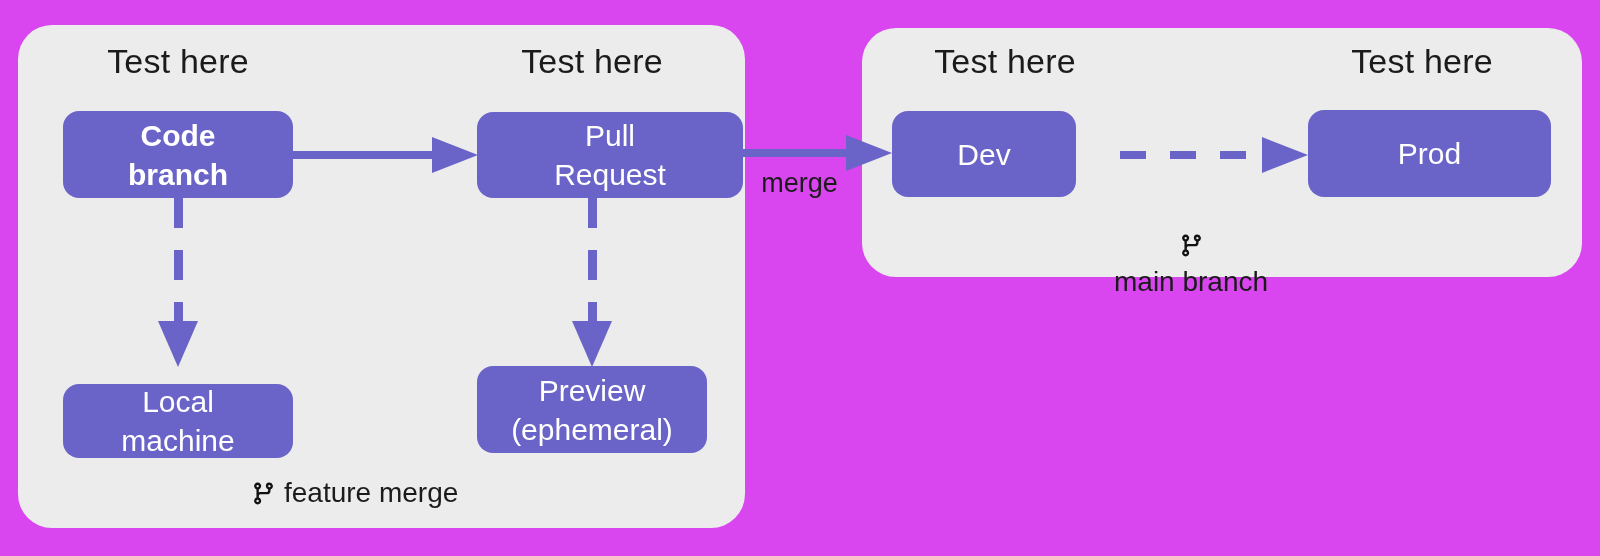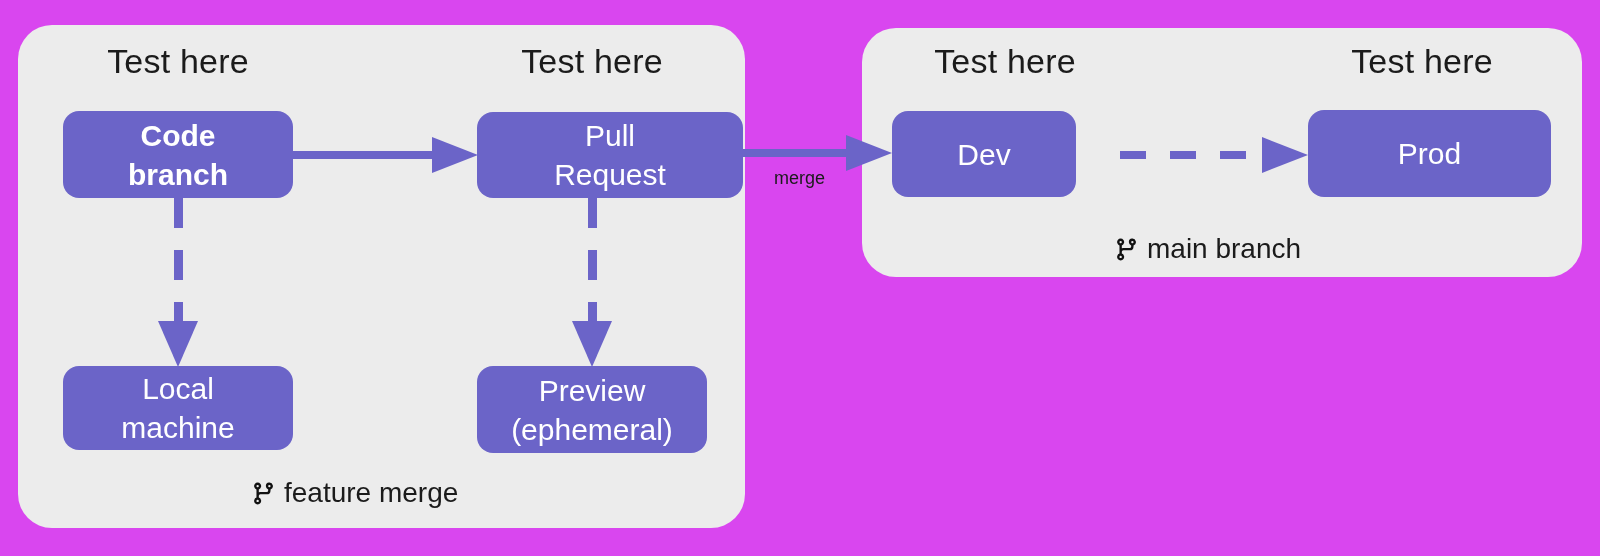--- a/index.html
+++ b/index.html
@@ -48,21 +48,21 @@
     display: flex;
     align-items: center;
     justify-content: center;
     text-align: center;
     white-space: pre-line;
   }
   #node-code    { left: 63px;   top: 111px; width: 230px; height: 87px; font-weight: bold; }
   #node-pr      { left: 477px;  top: 112px; width: 266px; height: 86px; }
   #node-dev     { left: 892px;  top: 111px; width: 184px; height: 86px; }
   #node-prod    { left: 1308px; top: 110px; width: 243px; height: 87px; }
-  #node-local   { left: 63px;   top: 366px; width: 230px; height: 84px; text-align: center; }
+  #node-local   { left: 63px;   top: 384px; width: 230px; height: 74px; text-align: center; }
   #node-preview { left: 477px;  top: 366px; width: 230px; height: 87px; }
 
   
   .h-shaft {
     position: absolute;
     height: 8px;
     background: var(--accent);
   }
   .h-shaft.dashed {
     background: repeating-linear-gradient(90deg,
@@ -100,34 +100,34 @@
   #head-code-local  { left: 158px; top: 321px; }
   #shaft-pr-preview { left: 588px; top: 198px; height: 124px; }
   #head-pr-preview  { left: 572px; top: 321px; }
 
   #merge-label {
     position: absolute;
     left: 707px;
     top: 168px;
     width: 185px;
     text-align: center;
-    font-size: 18px;
+    font-size: 27px;
     color: var(--ink);
   }
 
   .branch-label {
     position: absolute;
     display: flex;
     align-items: center;
     gap: 8px;
     font-size: 28px;
     color: var(--ink);
   }
   #label-feature { left: 251px;  top: 477px; }
-  #label-main    { left: 1114px; top: 233px; }
+  #label-main    { left: 1114px; top: 233px; flex-direction: column; }
   .branch-icon { width: 25px; height: 25px; display: block; }
 </style>
 </head>
 <body>
 
 <div id="stage">
 
   <div class="panel" id="panel-feature"></div>
   <div class="panel" id="panel-main"></div>
 

